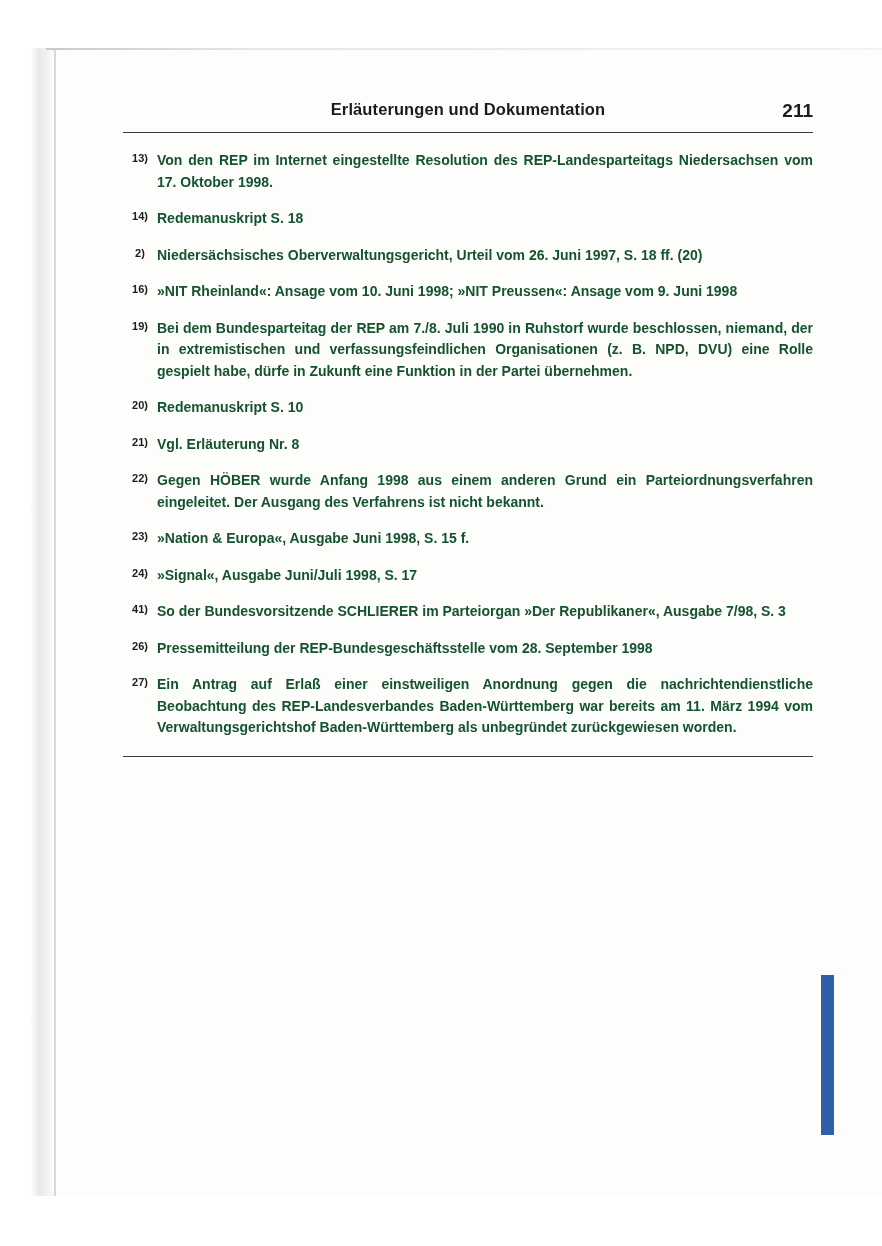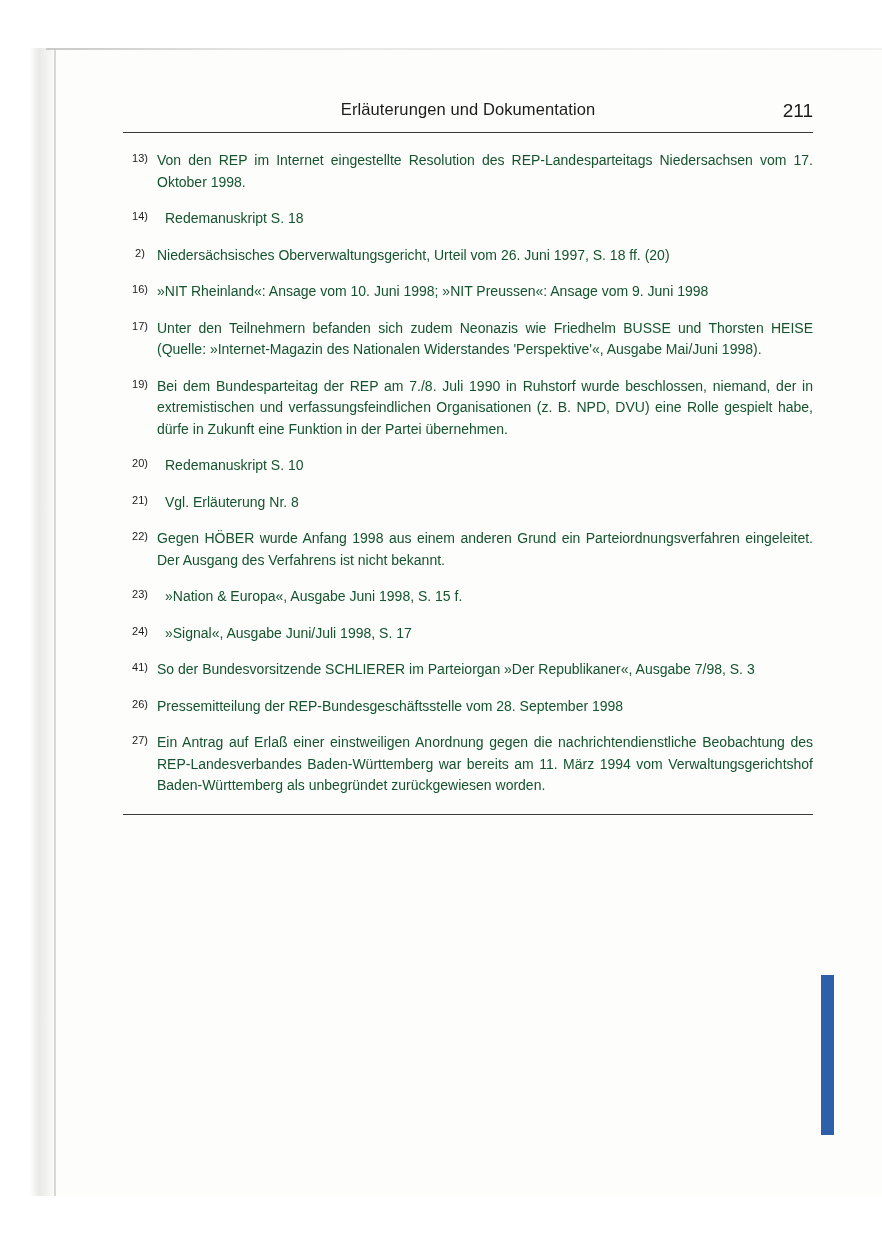--- a/index.html
+++ b/index.html
@@ -68,20 +68,21 @@
     height: 160px;
     background: #2f5fa8;
   }
 
   
   .content {
     position: absolute;
     left: 123px;
     top: 100px;
     width: 690px;
+    font-weight: bold;
   }
 
   .header-row {
     display: flex;
     align-items: baseline;
     justify-content: center;
     position: relative;
     height: 26px;
   }
   .header-title {
@@ -122,21 +123,20 @@
   .note-text {
     flex: 1 1 auto;
     font-size: 14px;
     line-height: 21.5px;
     color: #14532d;
     text-align: justify;
     text-justify: inter-word;
   }
   .note-text.ragged {
     text-align: left;
-    margin-left: 8px;
   }
 
   .bottom-rule {
     margin-top: 17px;
     border-top: 1px solid #3a3a3a;
     width: 690px;
   }
 </style>
 </head>
 <body>
@@ -171,24 +171,20 @@
       <div class="note">
         <div class="note-num">2)</div>
         <div class="note-text">Niedersächsisches Oberverwaltungsgericht, Urteil vom 26. Juni 1997, S. 18 ff. (20)</div>
       </div>
 
       <div class="note">
         <div class="note-num">16)</div>
         <div class="note-text">»NIT Rheinland«: Ansage vom 10. Juni 1998; »NIT Preussen«: Ansage vom 9. Juni 1998</div>
       </div>
 
-      <div class="note">
-        <div class="note-num">17)</div>
-        <div class="note-text">Unter den Teilnehmern befanden sich zudem Neonazis wie Friedhelm BUSSE und Thorsten HEISE (Quelle: »Internet-Magazin des Nationalen Widerstandes 'Perspektive'«, Ausgabe Mai/Juni 1998).</div>
-      </div>
 
 
       <div class="note">
         <div class="note-num">19)</div>
         <div class="note-text">Bei dem Bundesparteitag der REP am 7./8. Juli 1990 in Ruhstorf wurde beschlossen, niemand, der in extremistischen und verfassungsfeindlichen Organisationen (z. B. NPD, DVU) eine Rolle gespielt habe, dürfe in Zukunft eine Funktion in der Partei übernehmen.</div>
       </div>
 
       <div class="note">
         <div class="note-num">20)</div>
         <div class="note-text ragged">Redemanuskript S. 10</div>

